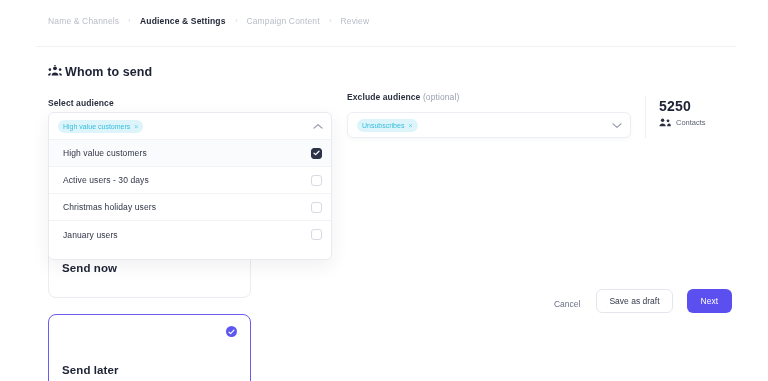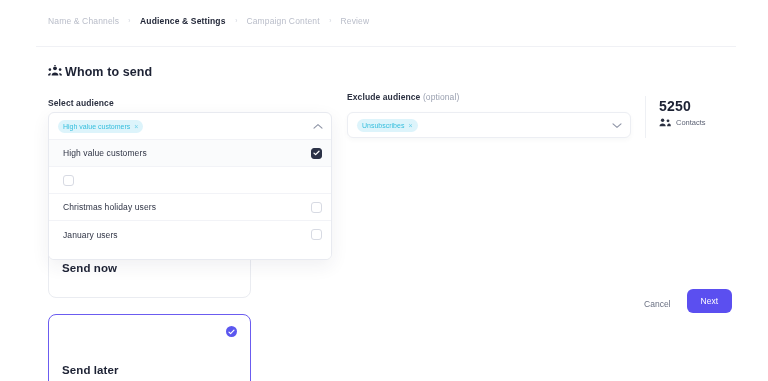--- a/index.html
+++ b/index.html
@@ -217,20 +217,21 @@
     <div class="opt-list">
       <div class="opt-row sel">
         <span class="nm">High value customers</span>
         <span class="cbx on">
           <svg class="ic" width="7" height="6" viewBox="0 0 7 6" fill="none" stroke="#ffffff" stroke-width="1.3" stroke-linecap="round" stroke-linejoin="round">
               <path d="M1 3.1 2.6 4.6 6 1.2"></path>
             </svg>
         </span>
       </div>
       <div class="opt-row">
+        <span class="nm">Active users - 30 days</span>
         <span class="cbx"></span>
       </div>
       <div class="opt-row">
         <span class="nm">Christmas holiday users</span>
         <span class="cbx"></span>
       </div>
       <div class="opt-row">
         <span class="nm">January users</span>
         <span class="cbx"></span>
       </div>
@@ -299,16 +300,17 @@
         <span class="badge-wrap">
           <span class="radio"></span>
         </span>
       </div>
       <div class="cname">Best time</div>
     </div>
   </div>
 
   <div class="footer">
     <button class="btn-text">Cancel</button>
+    <button class="btn-ghost">Save as draft</button>
     <button class="btn-primary">Next</button>
   </div>
 
 </div>
 
 </body></html>

